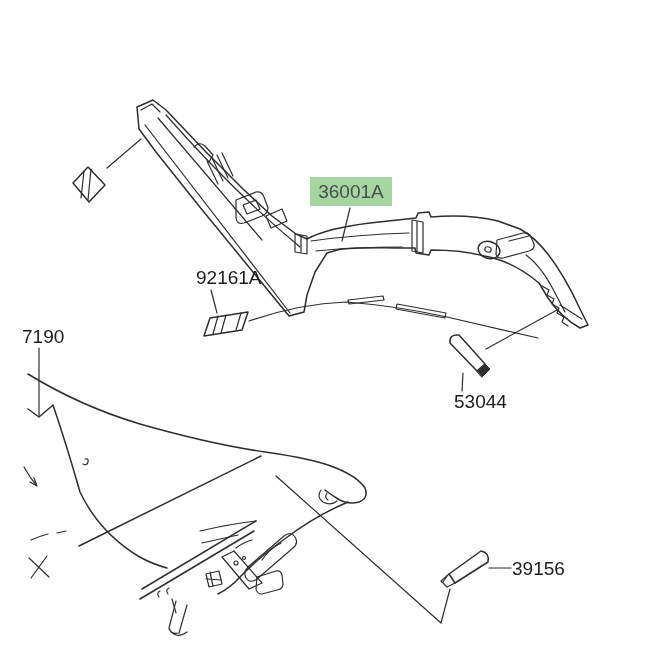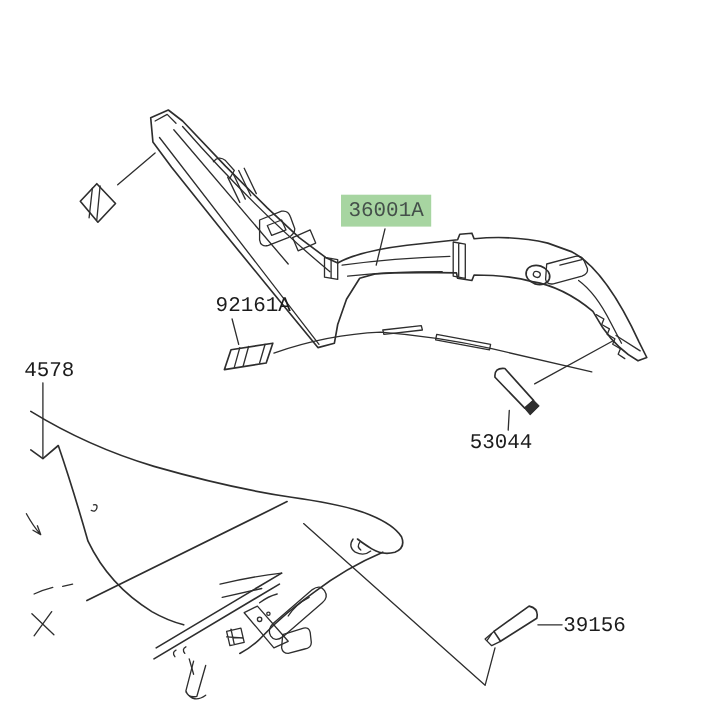--- a/index.html
+++ b/index.html
@@ -5,21 +5,21 @@
   :root{
     --line:#2e2e2e;
     --label-text:#1c1c1c;
     --highlight-bg:#a7d5a1;
     --highlight-text:#44504a;
     --page-bg:#ffffff;
   }
   html,body{margin:0;padding:0;background:var(--page-bg);}
   #canvas{
     position:relative;width:660px;height:660px;background:var(--page-bg);
-    font-family:Liberation Mono, monospace;overflow:hidden;
+    font-family:Liberation Sans, sans-serif;overflow:hidden;
   }
   #canvas svg{position:absolute;left:0;top:0;}
   svg path, svg ellipse, svg circle, svg polyline{
     fill:none;stroke:var(--line);stroke-width:1.5;
     stroke-linecap:round;stroke-linejoin:round;
   }
   svg .thin{stroke-width:1.2;}
   svg .dark{fill:var(--line);stroke:var(--line);stroke-width:1;}
   .part-label{
     position:absolute;color:var(--label-text);font-size:19px;line-height:20px;
@@ -136,18 +136,18 @@
       <path class="thin" d="M39,348 L39,416"></path>
       <path class="thin" d="M489,568 L511,568"></path>
       <path class="thin" d="M276,476 L441,623 L450,589"></path>
     </g>
   </svg>
 
   <div class="part-label hl" style="left:310px;top:177px;">36001A</div>
 
   <div class="part-label" style="left:196px;top:268px;">92161A</div>
 
-  <div class="part-label" style="left:22px;top:327px;">4578</div>
+  <div class="part-label" style="left:22px;top:327px;">7190</div>
 
-  <div class="part-label" style="left:427px;top:392px;">53044</div>
+  <div class="part-label" style="left:454px;top:392px;">53044</div>
 
   <div class="part-label" style="left:512px;top:559px;">39156</div>
 </div>
 
 </body></html>

